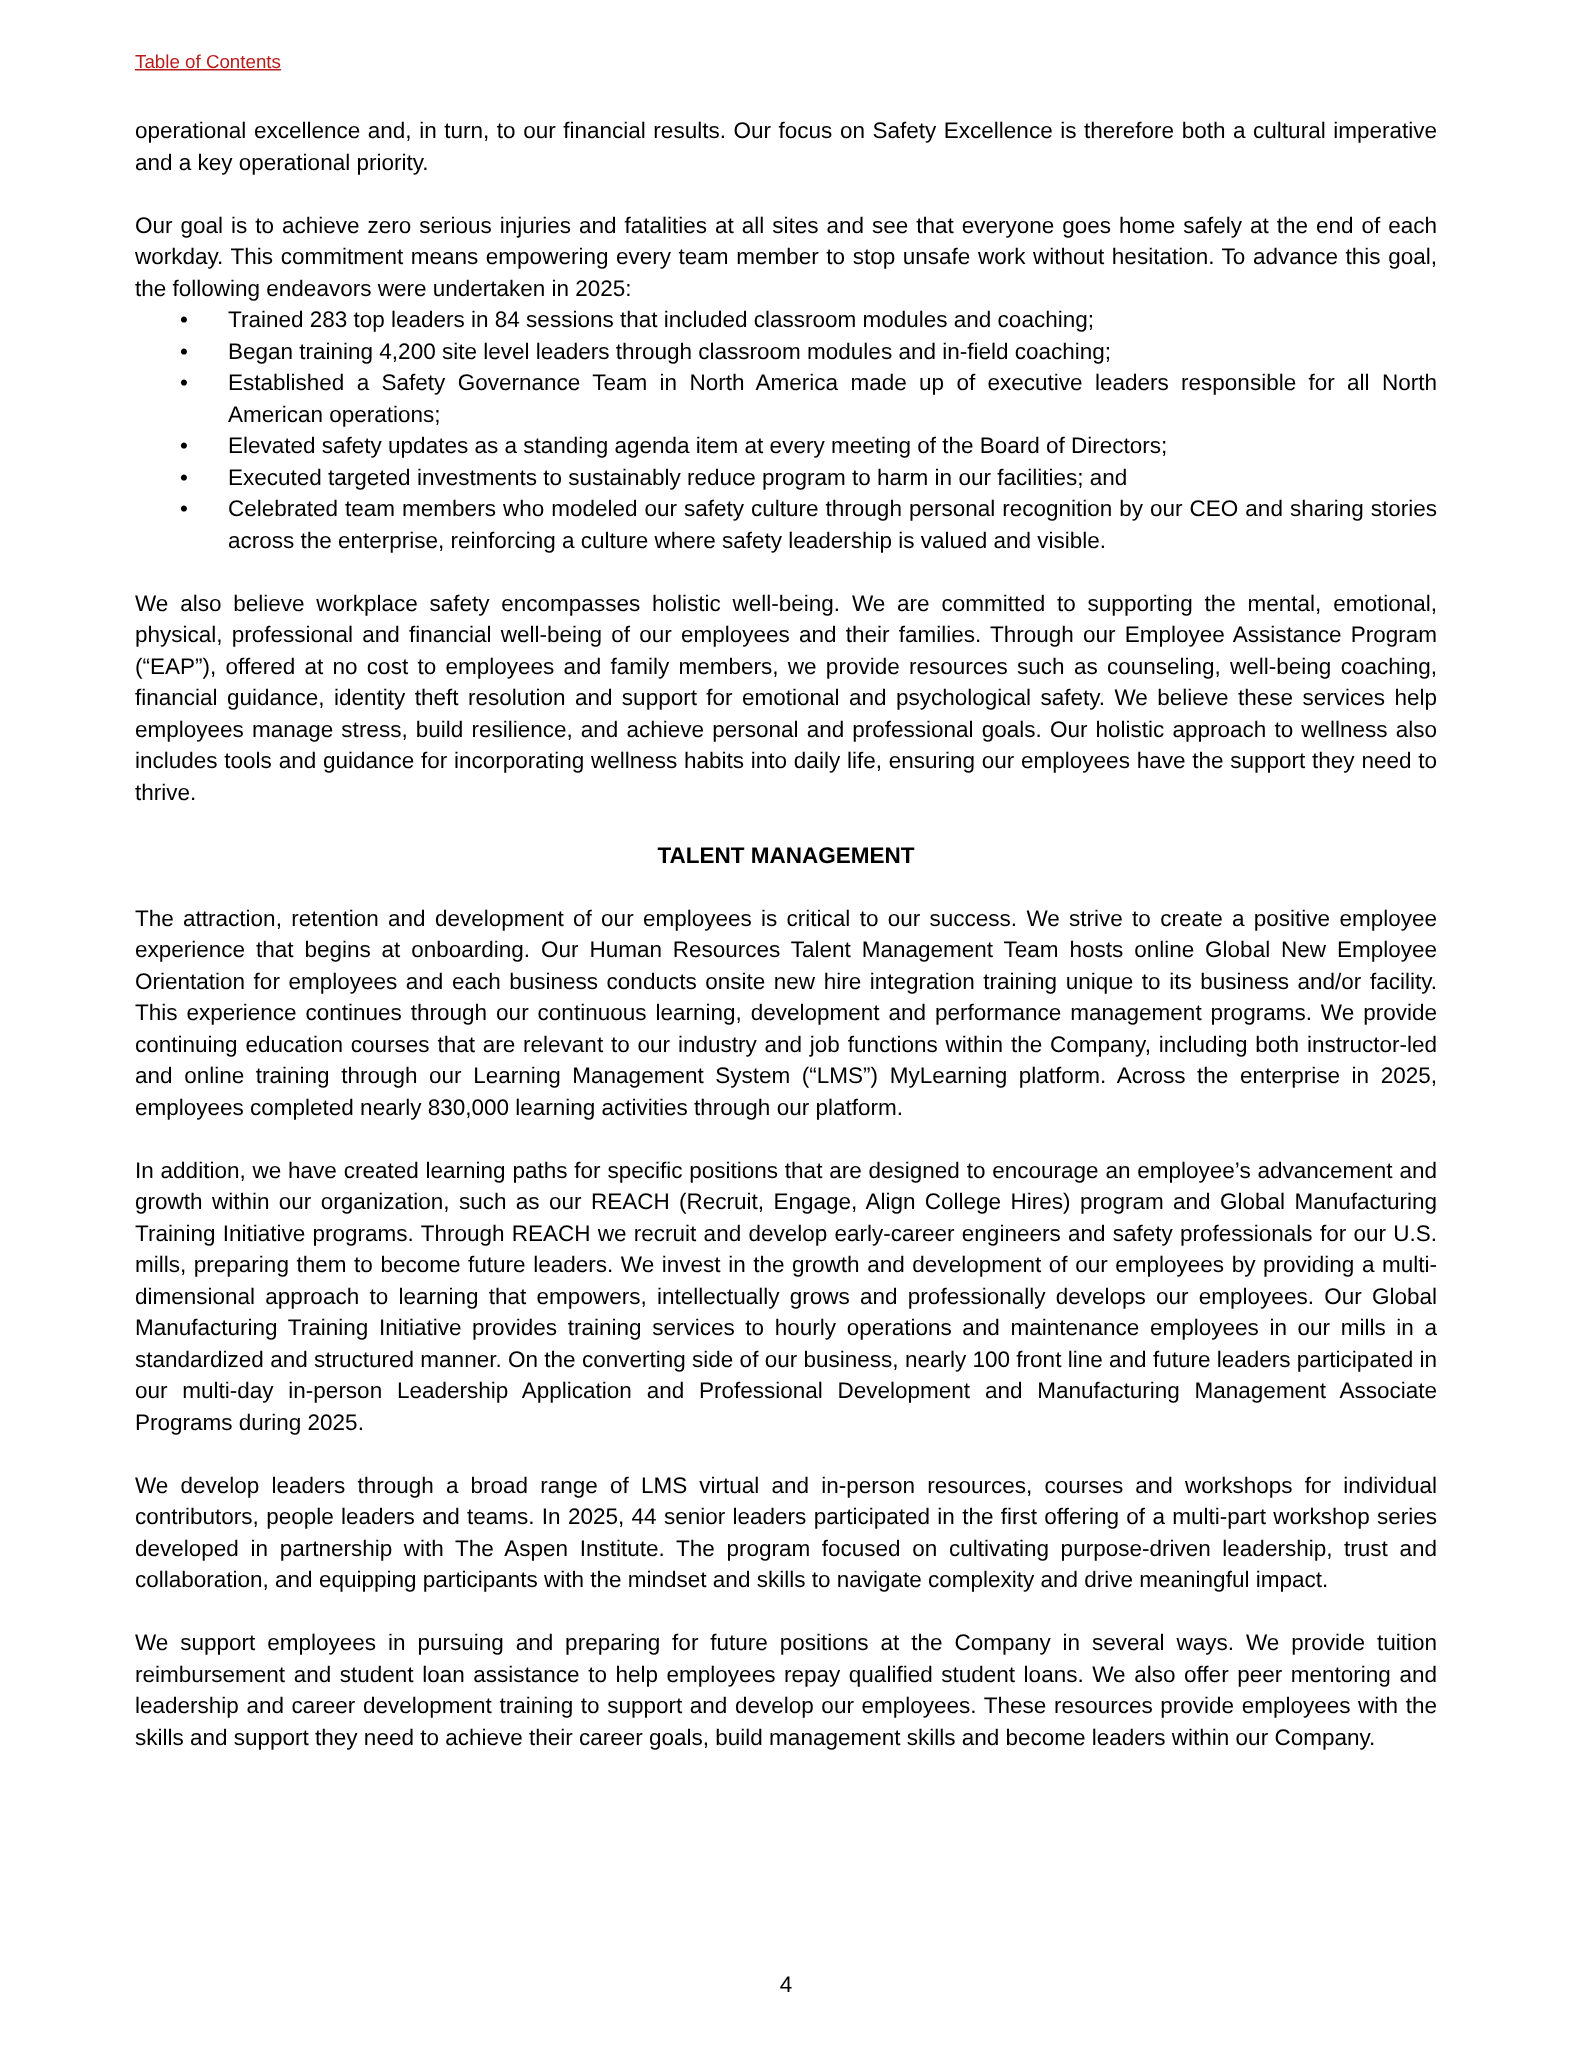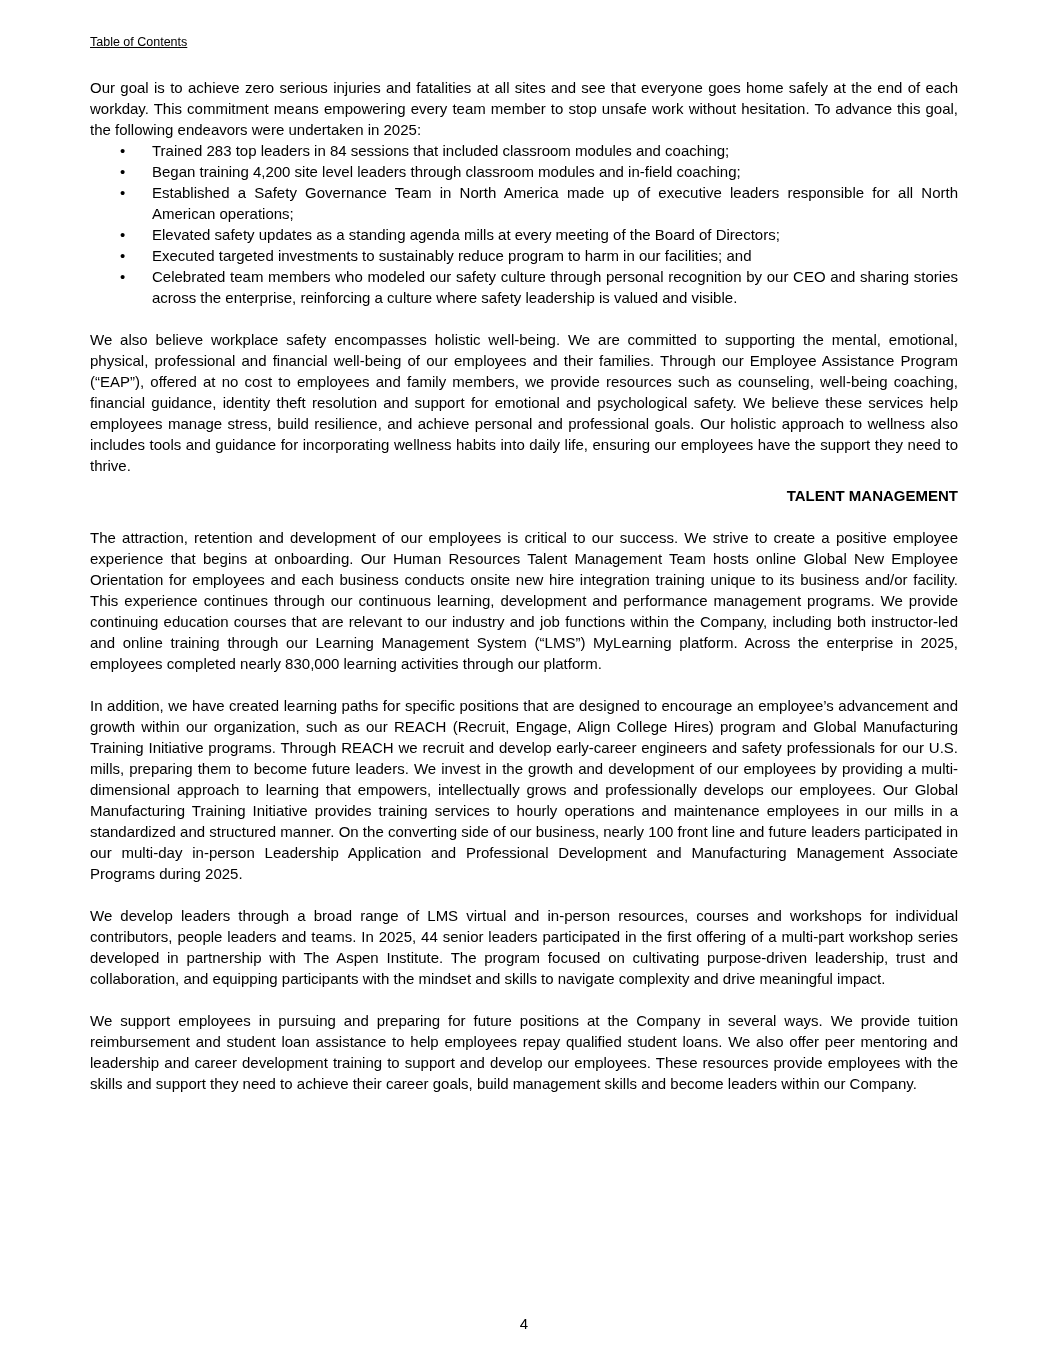--- a/index.html
+++ b/index.html
@@ -20,21 +20,21 @@
     height: 1365px;
     box-sizing: border-box;
     padding: 32px 90px 0 90px;
     background: #ffffff;
     overflow: hidden;
   }
   .toc-link {
     display: inline-block;
     font-size: 12.5px;
     line-height: 15px;
-    color: #000000;
+    color: #b91c1c;
     text-decoration: underline;
     cursor: pointer;
   }
   .body-copy {
     margin-top: 27px;
   }
   .para {
     font-size: 15px;
     line-height: 21px;
     text-align: justify;
@@ -57,61 +57,62 @@
     text-align: left;
   }
   .bullet-text {
     flex: 1 1 auto;
     text-align: justify;
   }
   .section-heading {
     font-size: 15px;
     line-height: 21px;
     font-weight: bold;
-    margin: 9px 0 0 0;
-    text-align: right;
+    margin: 21px 0 0 0;
+    text-align: center;
   }
   .page-number {
     position: absolute;
     left: 0;
     right: 0;
     bottom: 32px;
     text-align: center;
     font-size: 15px;
     line-height: 18px;
   }
 </style>
 </head>
 <body>
 
 <div class="page">
 
   <a href="#" class="toc-link">Table of Contents</a>
 
   <div class="body-copy">
 
+    <p class="para">operational excellence and, in turn, to our financial results. Our focus on Safety Excellence is therefore both a cultural imperative and a key operational priority.</p>
 
     <p class="para">Our goal is to achieve zero serious injuries and fatalities at all sites and see that everyone goes home safely at the end of each workday. This commitment means empowering every team member to stop unsafe work without hesitation. To advance this goal, the following endeavors were undertaken in 2025:</p>
 
     <div class="bullet-list">
       <div class="bullet">
         <span class="bullet-marker">•</span>
         <span class="bullet-text">Trained 283 top leaders in 84 sessions that included classroom modules and coaching;</span>
       </div>
       <div class="bullet">
         <span class="bullet-marker">•</span>
         <span class="bullet-text">Began training 4,200 site level leaders through classroom modules and in-field coaching;</span>
       </div>
       <div class="bullet">
         <span class="bullet-marker">•</span>
         <span class="bullet-text">Established a Safety Governance Team in North America made up of executive leaders responsible for all North American operations;</span>
       </div>
       <div class="bullet">
         <span class="bullet-marker">•</span>
-        <span class="bullet-text">Elevated safety updates as a standing agenda mills at every meeting of the Board of Directors;</span>
+        <span class="bullet-text">Elevated safety updates as a standing agenda item at every meeting of the Board of Directors;</span>
       </div>
       <div class="bullet">
         <span class="bullet-marker">•</span>
         <span class="bullet-text">Executed targeted investments to sustainably reduce program to harm in our facilities; and</span>
       </div>
       <div class="bullet">
         <span class="bullet-marker">•</span>
         <span class="bullet-text">Celebrated team members who modeled our safety culture through personal recognition by our CEO and sharing stories across the enterprise, reinforcing a culture where safety leadership is valued and visible.</span>
       </div>
     </div>

